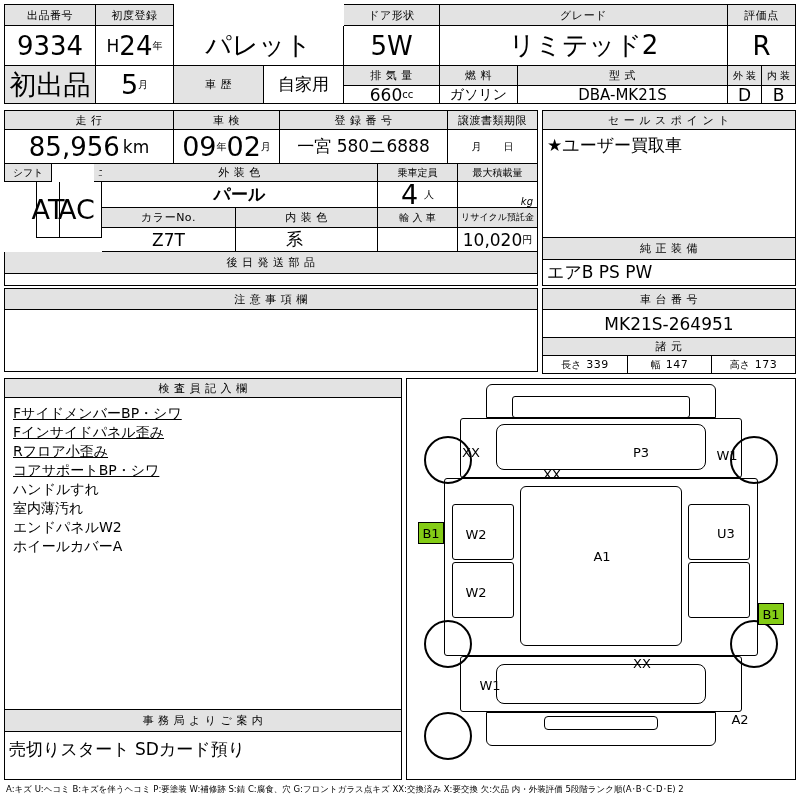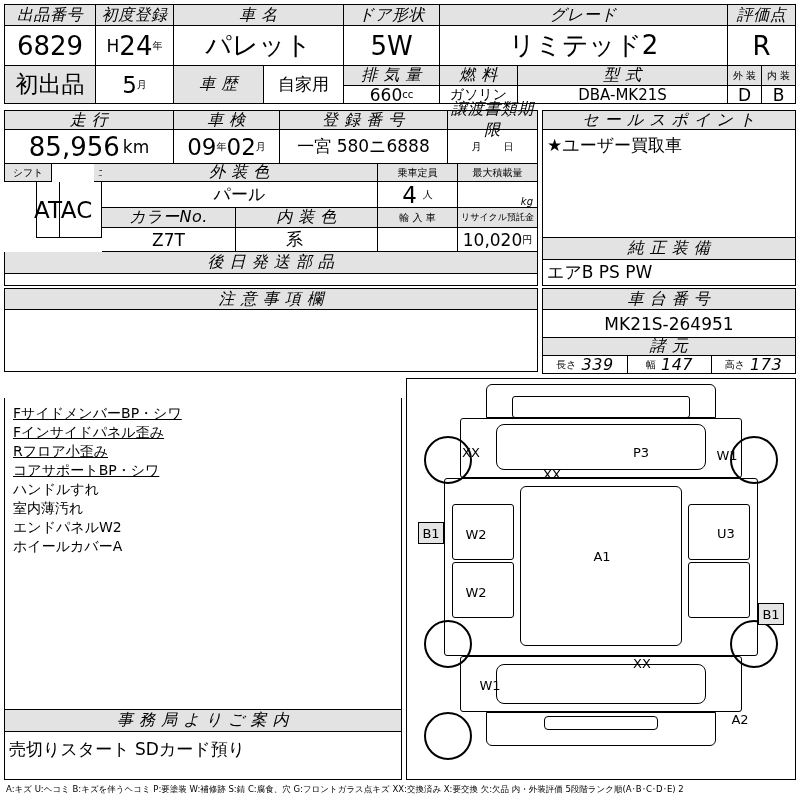--- a/index.html
+++ b/index.html
@@ -8,56 +8,55 @@
     background:#fff;
     font-family:"DejaVu Sans","Liberation Sans",sans-serif;
     color:#000;
     overflow:hidden;
   }
   .sheet{position:relative;width:800px;height:800px;}
   .box{position:absolute;box-sizing:border-box;border:1px solid #000;}
   .hdr{background:#e3e3e3;}
   .c{display:flex;align-items:center;justify-content:center;text-align:center;}
   .l{display:flex;align-items:center;justify-content:flex-start;text-align:left;}
-  .lbl{font-size:16px;letter-spacing:0.5px;font-style:italic;}
+  .lbl{font-size:11px;letter-spacing:0.5px;}
   .lbl-sm{font-size:10px;}
   .val{font-size:17px;}
-  .val-lg{font-size:23px;text-align:right;}
+  .val-lg{font-size:27px;text-align:right;}
   .val-xl{font-size:26px;}
   .sub{font-size:10px;}
   .pad4{padding-left:4px;}
   .footnote{font-size:8.5px;letter-spacing:0px;}
   .insp-line{font-size:14px;line-height:19px;text-decoration:underline;white-space:nowrap;}
   .insp-line.nound{text-decoration:none;}
   .dg{position:absolute;box-sizing:border-box;border:1.5px solid #000;border-radius:3px;}
   .circ{position:absolute;box-sizing:border-box;border:2px solid #000;border-radius:50%;}
   .mark{position:absolute;font-size:13px;display:flex;align-items:center;justify-content:center;}
-  .markbox{position:absolute;box-sizing:border-box;border:1.5px solid #000;font-size:13px;display:flex;align-items:center;justify-content:center;background:#e5e5e5;}
+  .markbox{position:absolute;box-sizing:border-box;border:1.5px solid #000;font-size:13px;display:flex;align-items:center;justify-content:center;background:#84cc16;}
 </style>
 </head>
 <body>
 
 <div class="sheet">
 
   <div class="box hdr c lbl" style="left:4px;top:4px;width:92px;height:22px;">出品番号</div>
-  <div class="box c val-xl" style="left:4px;top:26px;width:92px;height:40px;border-top:none;">6829</div>
+  <div class="box c val-xl" style="left:4px;top:26px;width:92px;height:40px;border-top:none;">9334</div>
   <div class="box hdr c val-lg" style="left:4px;top:66px;width:92px;height:38px;border-top:none;">初出品</div>
 
   <div class="box hdr c lbl" style="left:96px;top:4px;width:78px;height:22px;border-left:none;">初度登録</div>
   <div class="box c" style="left:96px;top:26px;width:78px;height:40px;border-left:none;border-top:none;">
     <span class="val">H</span>
     <span class="val-xl">24</span>
     <span class="sub">年</span>
   </div>
   <div class="box c" style="left:96px;top:66px;width:78px;height:38px;border-left:none;border-top:none;">
     <span class="val-lg">5</span>
     <span class="sub">月</span>
   </div>
 
-  <div class="box hdr c lbl" style="left:174px;top:4px;width:170px;height:22px;border-left:none;">車 名</div>
   <div class="box c val-xl" style="left:174px;top:26px;width:170px;height:40px;border-left:none;border-top:none;">パレット</div>
 
   <div class="box c val" style="left:264px;top:66px;width:80px;height:38px;border-left:none;border-top:none;">自家用</div>
   <div class="box hdr c lbl" style="left:174px;top:66px;width:90px;height:38px;border-left:none;border-top:none;">車 歴</div>
 
   <div class="box hdr c lbl" style="left:344px;top:4px;width:96px;height:22px;border-left:none;">ドア形状</div>
   <div class="box c val-xl" style="left:344px;top:26px;width:96px;height:40px;border-left:none;border-top:none;">5W</div>
 
   <div class="box hdr c lbl" style="left:264px;top:66px;width:0px;height:0px;border:none;"></div>
 
@@ -109,21 +108,21 @@
     <span class="sub" style="margin-right:22px;">月</span>
     <span class="sub">日</span>
   </div>
 
   <div class="box hdr c lbl-sm" style="left:4px;top:164px;width:48px;height:18px;border-top:none;text-align:center;">シフト</div>
   <div class="box hdr c lbl-sm" style="left:52px;top:164px;width:50px;height:18px;border-top:none;border-left:none;margin-left:42px;">エアコン</div>
   <div class="box c val-lg" style="left:4px;top:182px;width:24px;height:56px;border-top:none;margin-left:32px;">AT</div>
   <div class="box c val-lg" style="left:52px;top:182px;width:50px;height:56px;border-top:none;border-left:none;">AC</div>
 
   <div class="box hdr c lbl" style="left:102px;top:164px;width:276px;height:18px;border-top:none;border-left:none;">外 装 色</div>
-  <div class="box c val" style="left:102px;top:182px;width:276px;height:26px;border-top:none;border-left:none;">パール</div>
+  <div class="box c val" style="left:102px;top:182px;width:276px;height:26px;border-top:none;border-left:none;font-weight:bold;">パール</div>
   <div class="box hdr c lbl" style="left:102px;top:208px;width:134px;height:20px;border-top:none;border-left:none;">カラーNo.</div>
   <div class="box hdr c lbl" style="left:236px;top:208px;width:142px;height:20px;border-top:none;border-left:none;">内 装 色</div>
   <div class="box c val" style="left:102px;top:228px;width:134px;height:24px;border-top:none;border-left:none;">Z7T</div>
   <div class="box l" style="left:236px;top:228px;width:142px;height:24px;border-top:none;border-left:none;">
     <span class="val pad4" style="margin-left:46px;">系</span>
   </div>
 
   <div class="box hdr c lbl-sm" style="left:378px;top:164px;width:80px;height:18px;border-top:none;border-left:none;">乗車定員</div>
   <div class="box hdr c lbl-sm" style="left:458px;top:164px;width:80px;height:18px;border-top:none;border-left:none;">最大積載量</div>
   <div class="box c" style="left:378px;top:182px;width:80px;height:26px;border-top:none;border-left:none;">
@@ -167,20 +166,21 @@
   </div>
   <div class="box c" style="left:628px;top:356px;width:84px;height:18px;border-top:none;border-left:none;">
     <span class="sub">幅</span>
     <span class="lbl" style="margin-left:5px;">147</span>
   </div>
   <div class="box c" style="left:712px;top:356px;width:84px;height:18px;border-top:none;border-left:none;">
     <span class="sub">高さ</span>
     <span class="lbl" style="margin-left:5px;">173</span>
   </div>
 
+  <div class="box hdr c lbl" style="left:4px;top:378px;width:398px;height:20px;">検 査 員 記 入 欄</div>
   <div class="box" style="left:4px;top:398px;width:398px;height:312px;border-top:none;padding:6px 0 0 8px;">
     <div class="insp-line">FサイドメンバーBP・シワ</div>
     <div class="insp-line">Fインサイドパネル歪み</div>
     <div class="insp-line">Rフロア小歪み</div>
     <div class="insp-line">コアサポートBP・シワ</div>
     <div class="insp-line nound">ハンドルすれ</div>
     <div class="insp-line nound">室内薄汚れ</div>
     <div class="insp-line nound">エンドパネルW2</div>
     <div class="insp-line nound">ホイールカバーA</div>
   </div>

